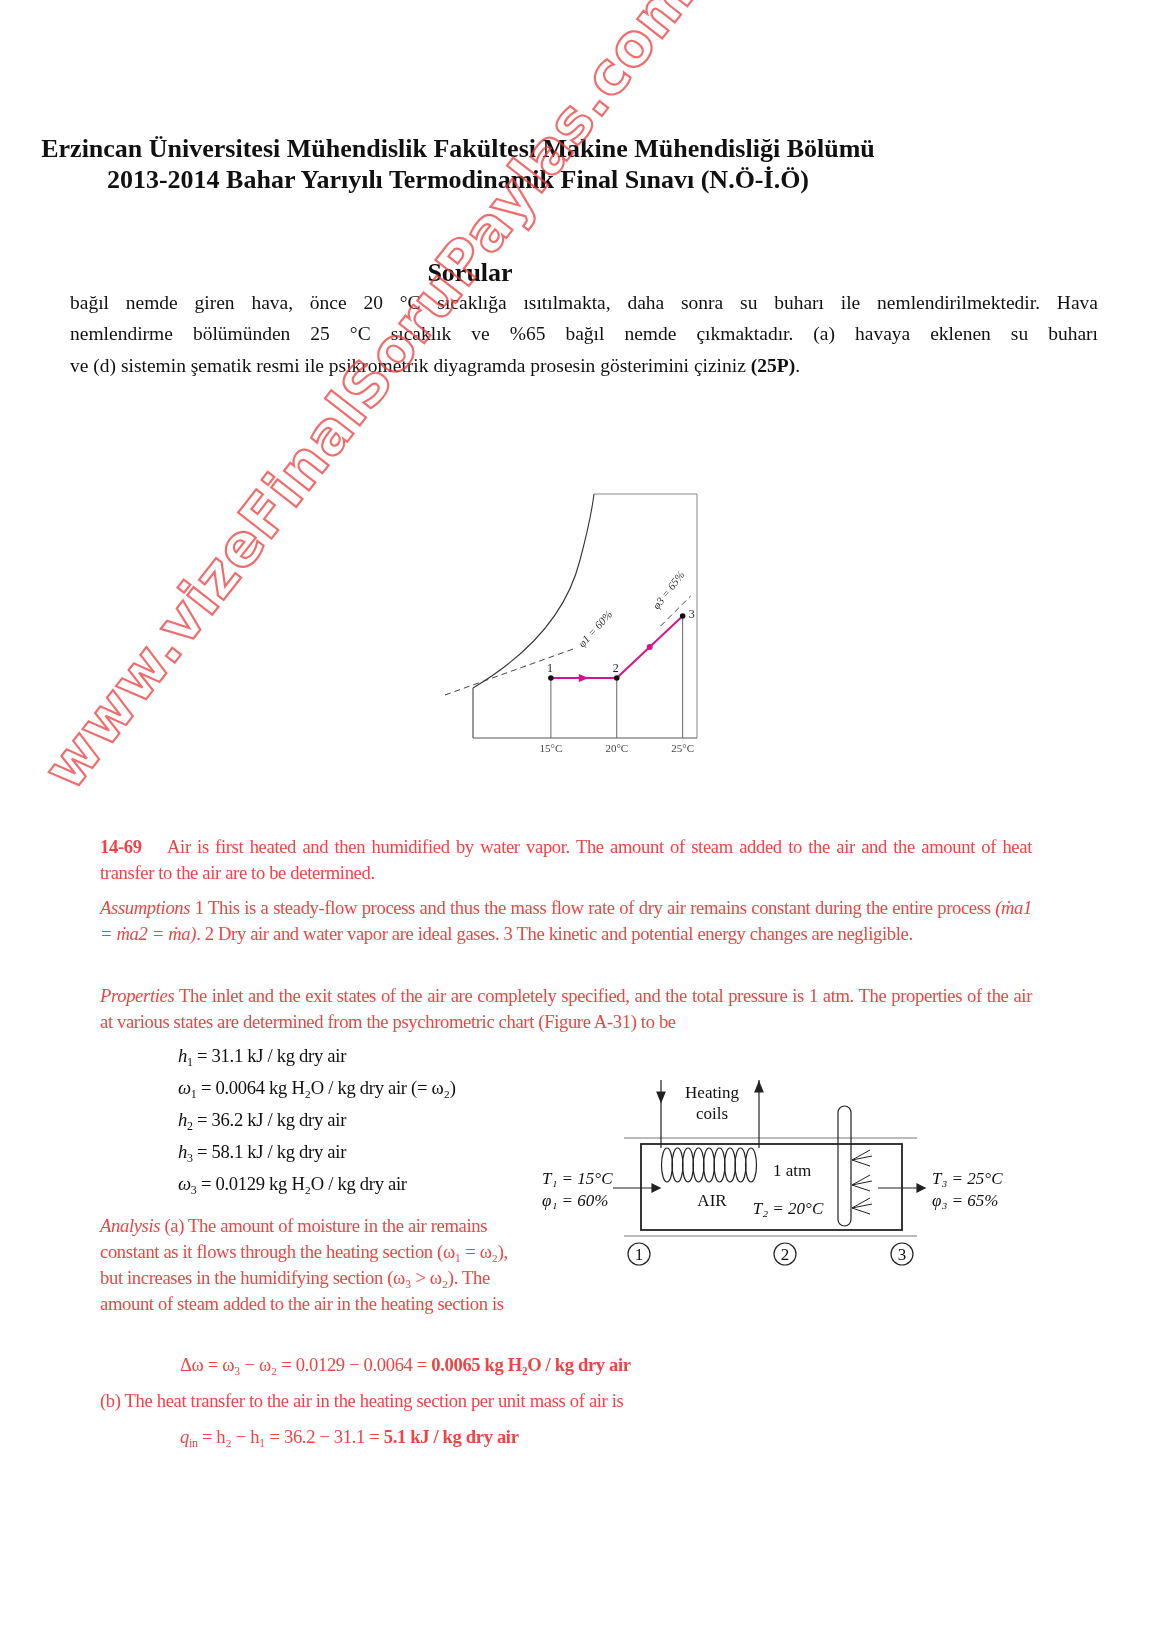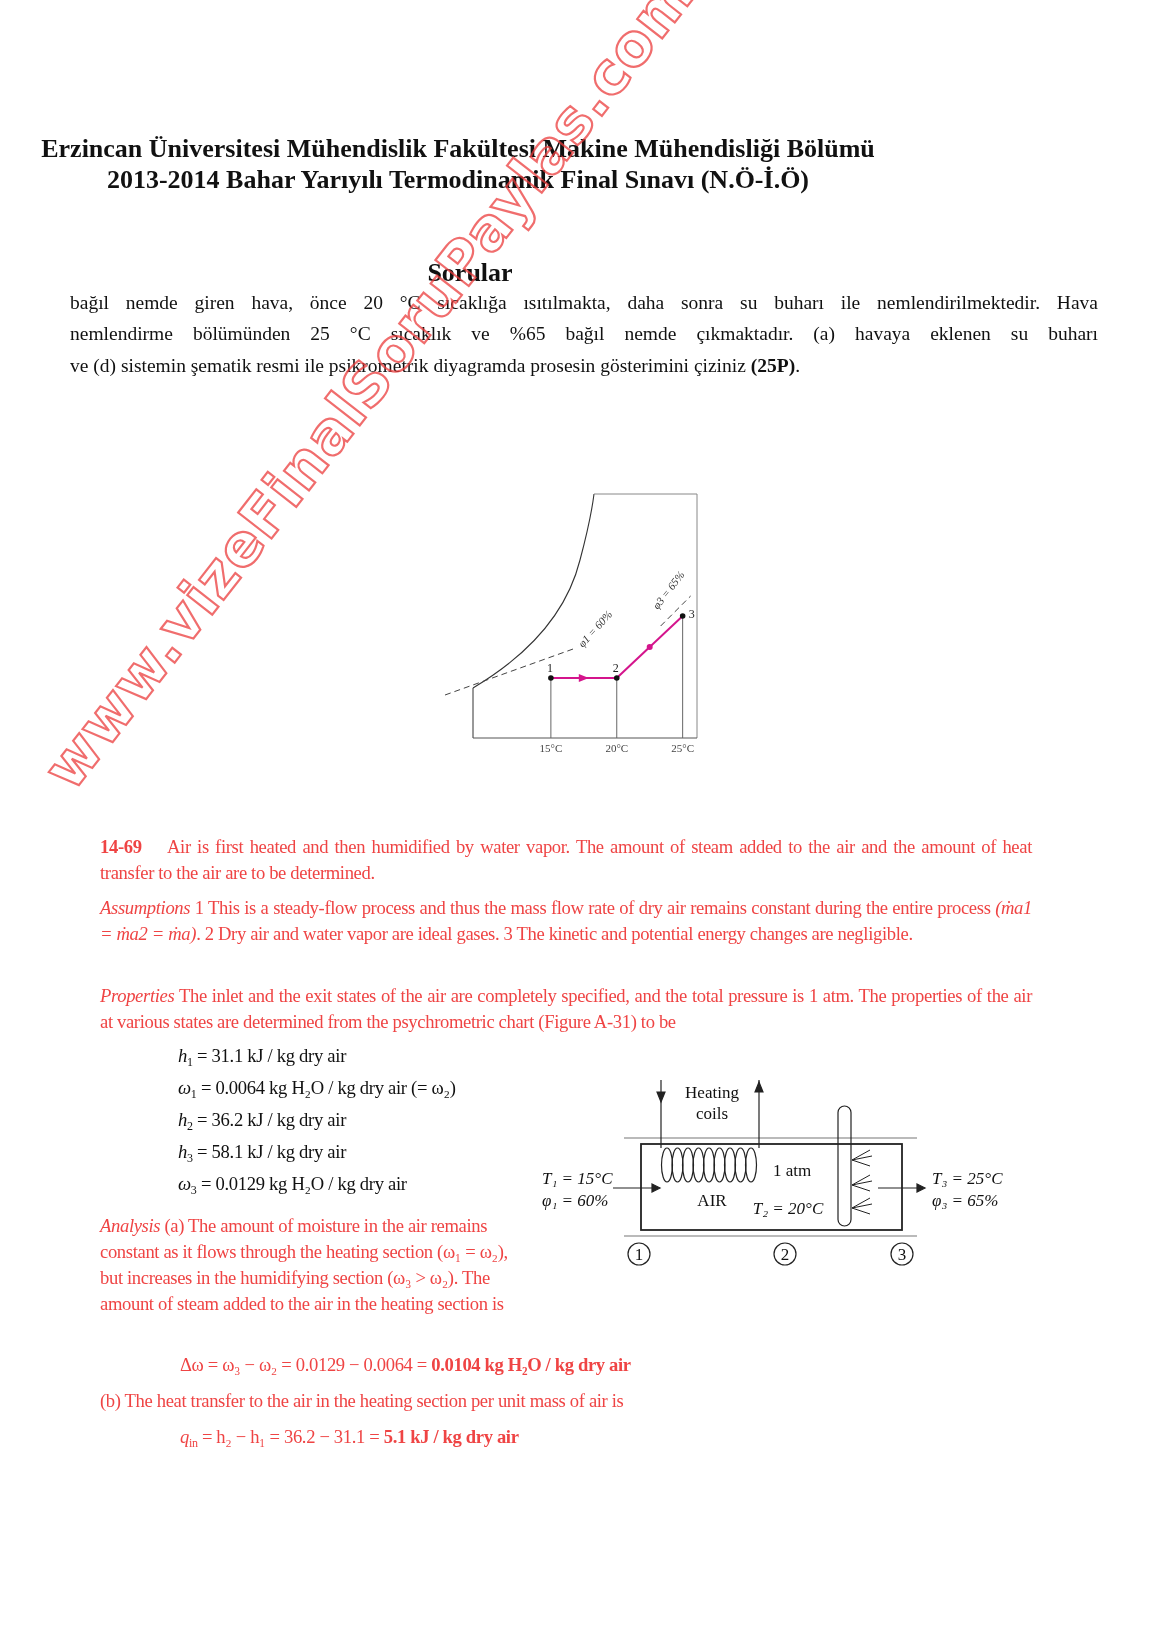--- a/index.html
+++ b/index.html
@@ -88,21 +88,21 @@
   <div><span class="it">h</span><sub>3</sub> = <span>58.1 kJ / kg dry air</span></div>
   <div><span class="it">ω</span><sub>3</sub> = <span>0.0129 kg H₂O / kg dry air</span></div>
 </div>
 
 <div class="abs sol" style="left:100px; top:1213px; width:420px; line-height:26px;">
   <span class="it">Analysis</span>
   <span>(a) The amount of moisture in the air remains constant as it flows through the heating section (ω₁ = ω₂), but increases in the humidifying section (ω₃ &gt; ω₂). The amount of steam added to the air in the heating section is</span>
 </div>
 
 <div class="abs sol" style="left:180px; top:1352px; white-space:nowrap;">
-  <span>Δω = ω₃ − ω₂ = 0.0129 − 0.0064 = </span><b>0.0104 kg H₂O / kg dry air</b>
+  <span>Δω = ω₃ − ω₂ = 0.0129 − 0.0064 = </span><b>0.0065 kg H₂O / kg dry air</b>
 </div>
 <div class="abs sol" style="left:100px; top:1388px; white-space:nowrap;">(b) The heat transfer to the air in the heating section per unit mass of air is</div>
 <div class="abs sol" style="left:180px; top:1424px; white-space:nowrap;">
   <span class="it">q</span><sub>in</sub><span> = h₂ − h₁ = 36.2 − 31.1 = </span><b>5.1 kJ / kg dry air</b>
 </div>
 
 <svg class="abs" style="left:540px; top:1080px;" width="500" height="200">
   <g stroke="#222" fill="none" stroke-width="1.2">
     <line x1="84" y1="58" x2="377" y2="58" stroke="#777"></line>
     <rect x="101" y="64" width="261" height="86" stroke-width="1.8"></rect>

